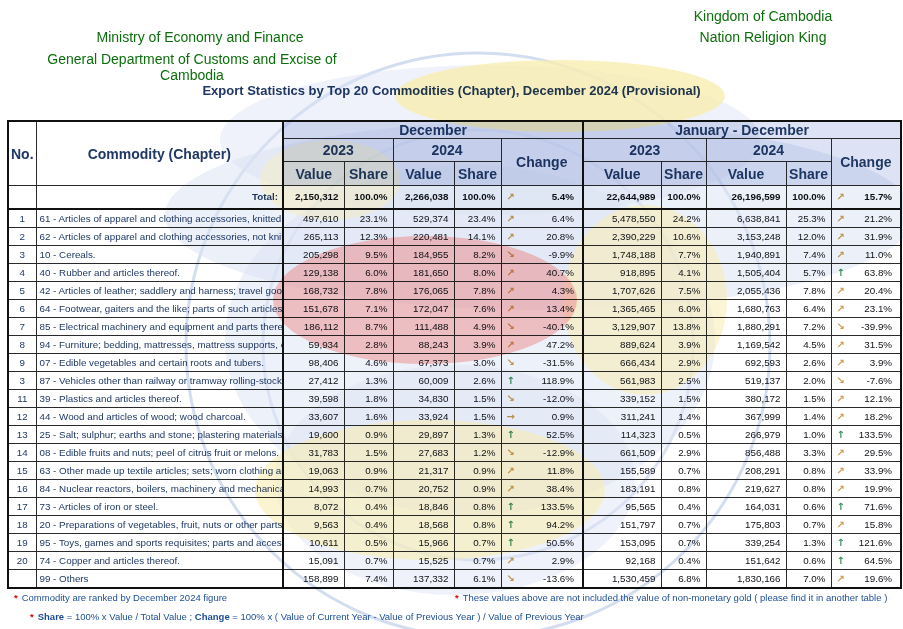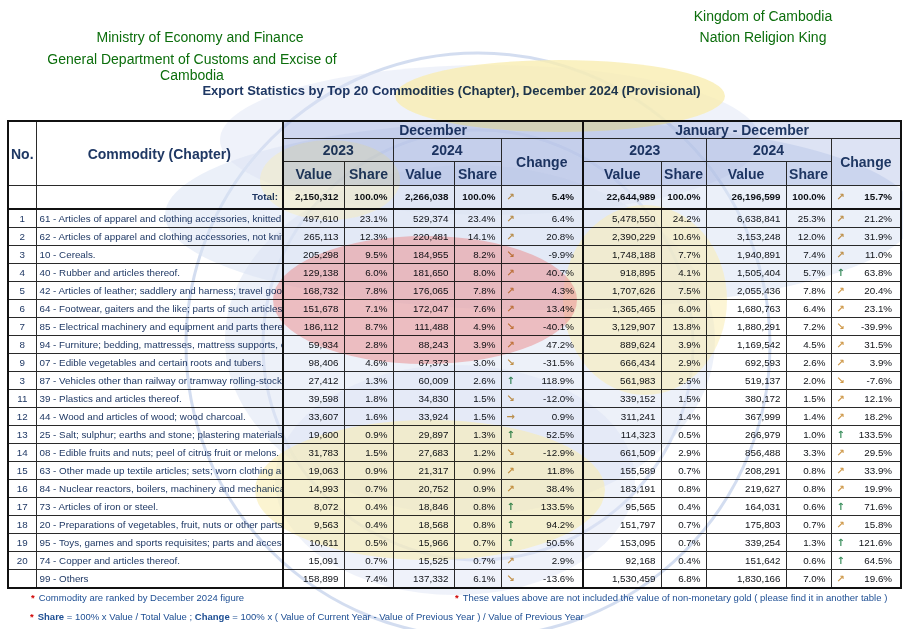--- a/index.html
+++ b/index.html
@@ -34,21 +34,21 @@
   td.val,td.shr{text-align:right;padding-right:5px;}
   td.chg{text-align:right;padding-right:8px;position:relative;}
   .arrow{position:absolute;left:5px;top:0;font-family:"DejaVu Sans",sans-serif;font-weight:bold;font-size:10px;}
   tr.total-row td{font-weight:bold;border-bottom:2px solid #111;line-height:22px;margin-left:12px;}
   tr.total-row td.com{text-align:right;padding-right:4px;}
   
   .watermark{left:0;top:0;pointer-events:none;mix-blend-mode:multiply;}
   
   .fnote{font-size:9.5px;color:#1d4e93;}
   .star{color:#d00000;font-weight:bold;margin-right:4px;}
-  .fn1{left:31px;top:592px;}
+  .fn1{left:14px;top:592px;}
   .fn2{left:455px;top:592px;}
   .fn3{left:30px;top:611px;}
   .bold{font-weight:bold;}
 </style>
 </head>
 <body>
 
 <div class="abs green kingdom">Kingdom of Cambodia</div>
 <div class="abs green nation">Nation Religion King</div>
 <div class="abs green ministry">Ministry of Economy and Finance</div>

